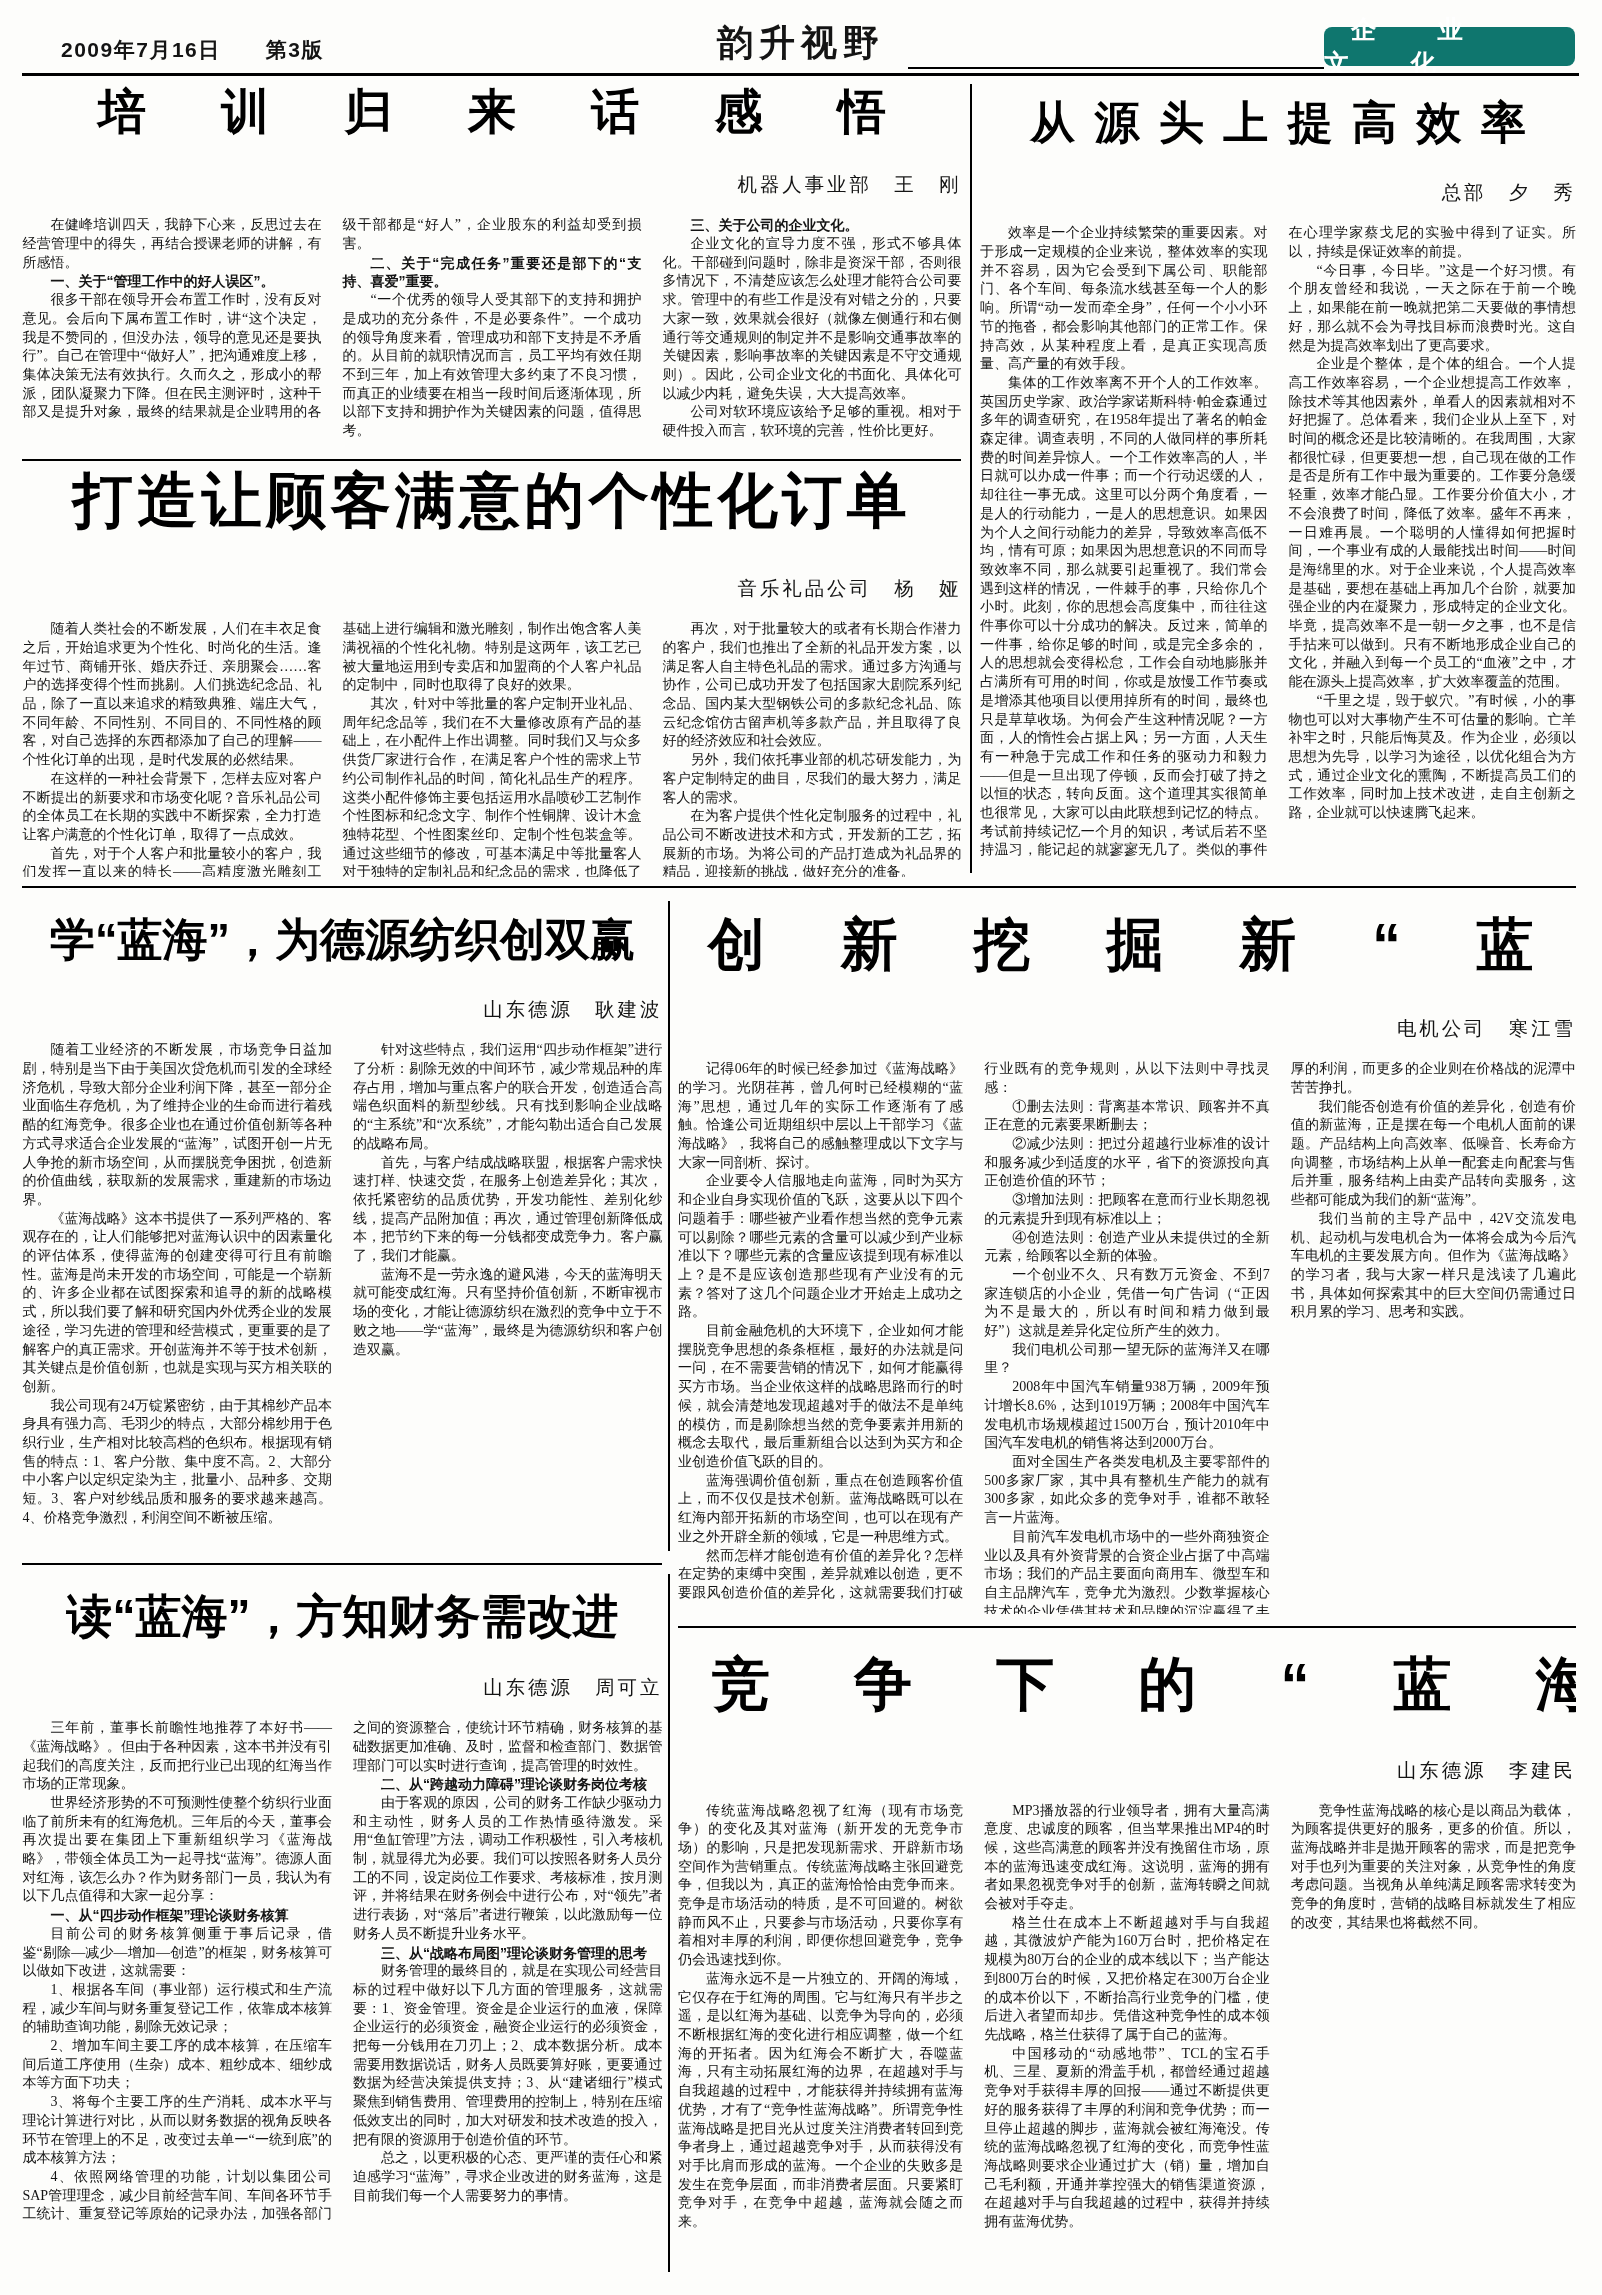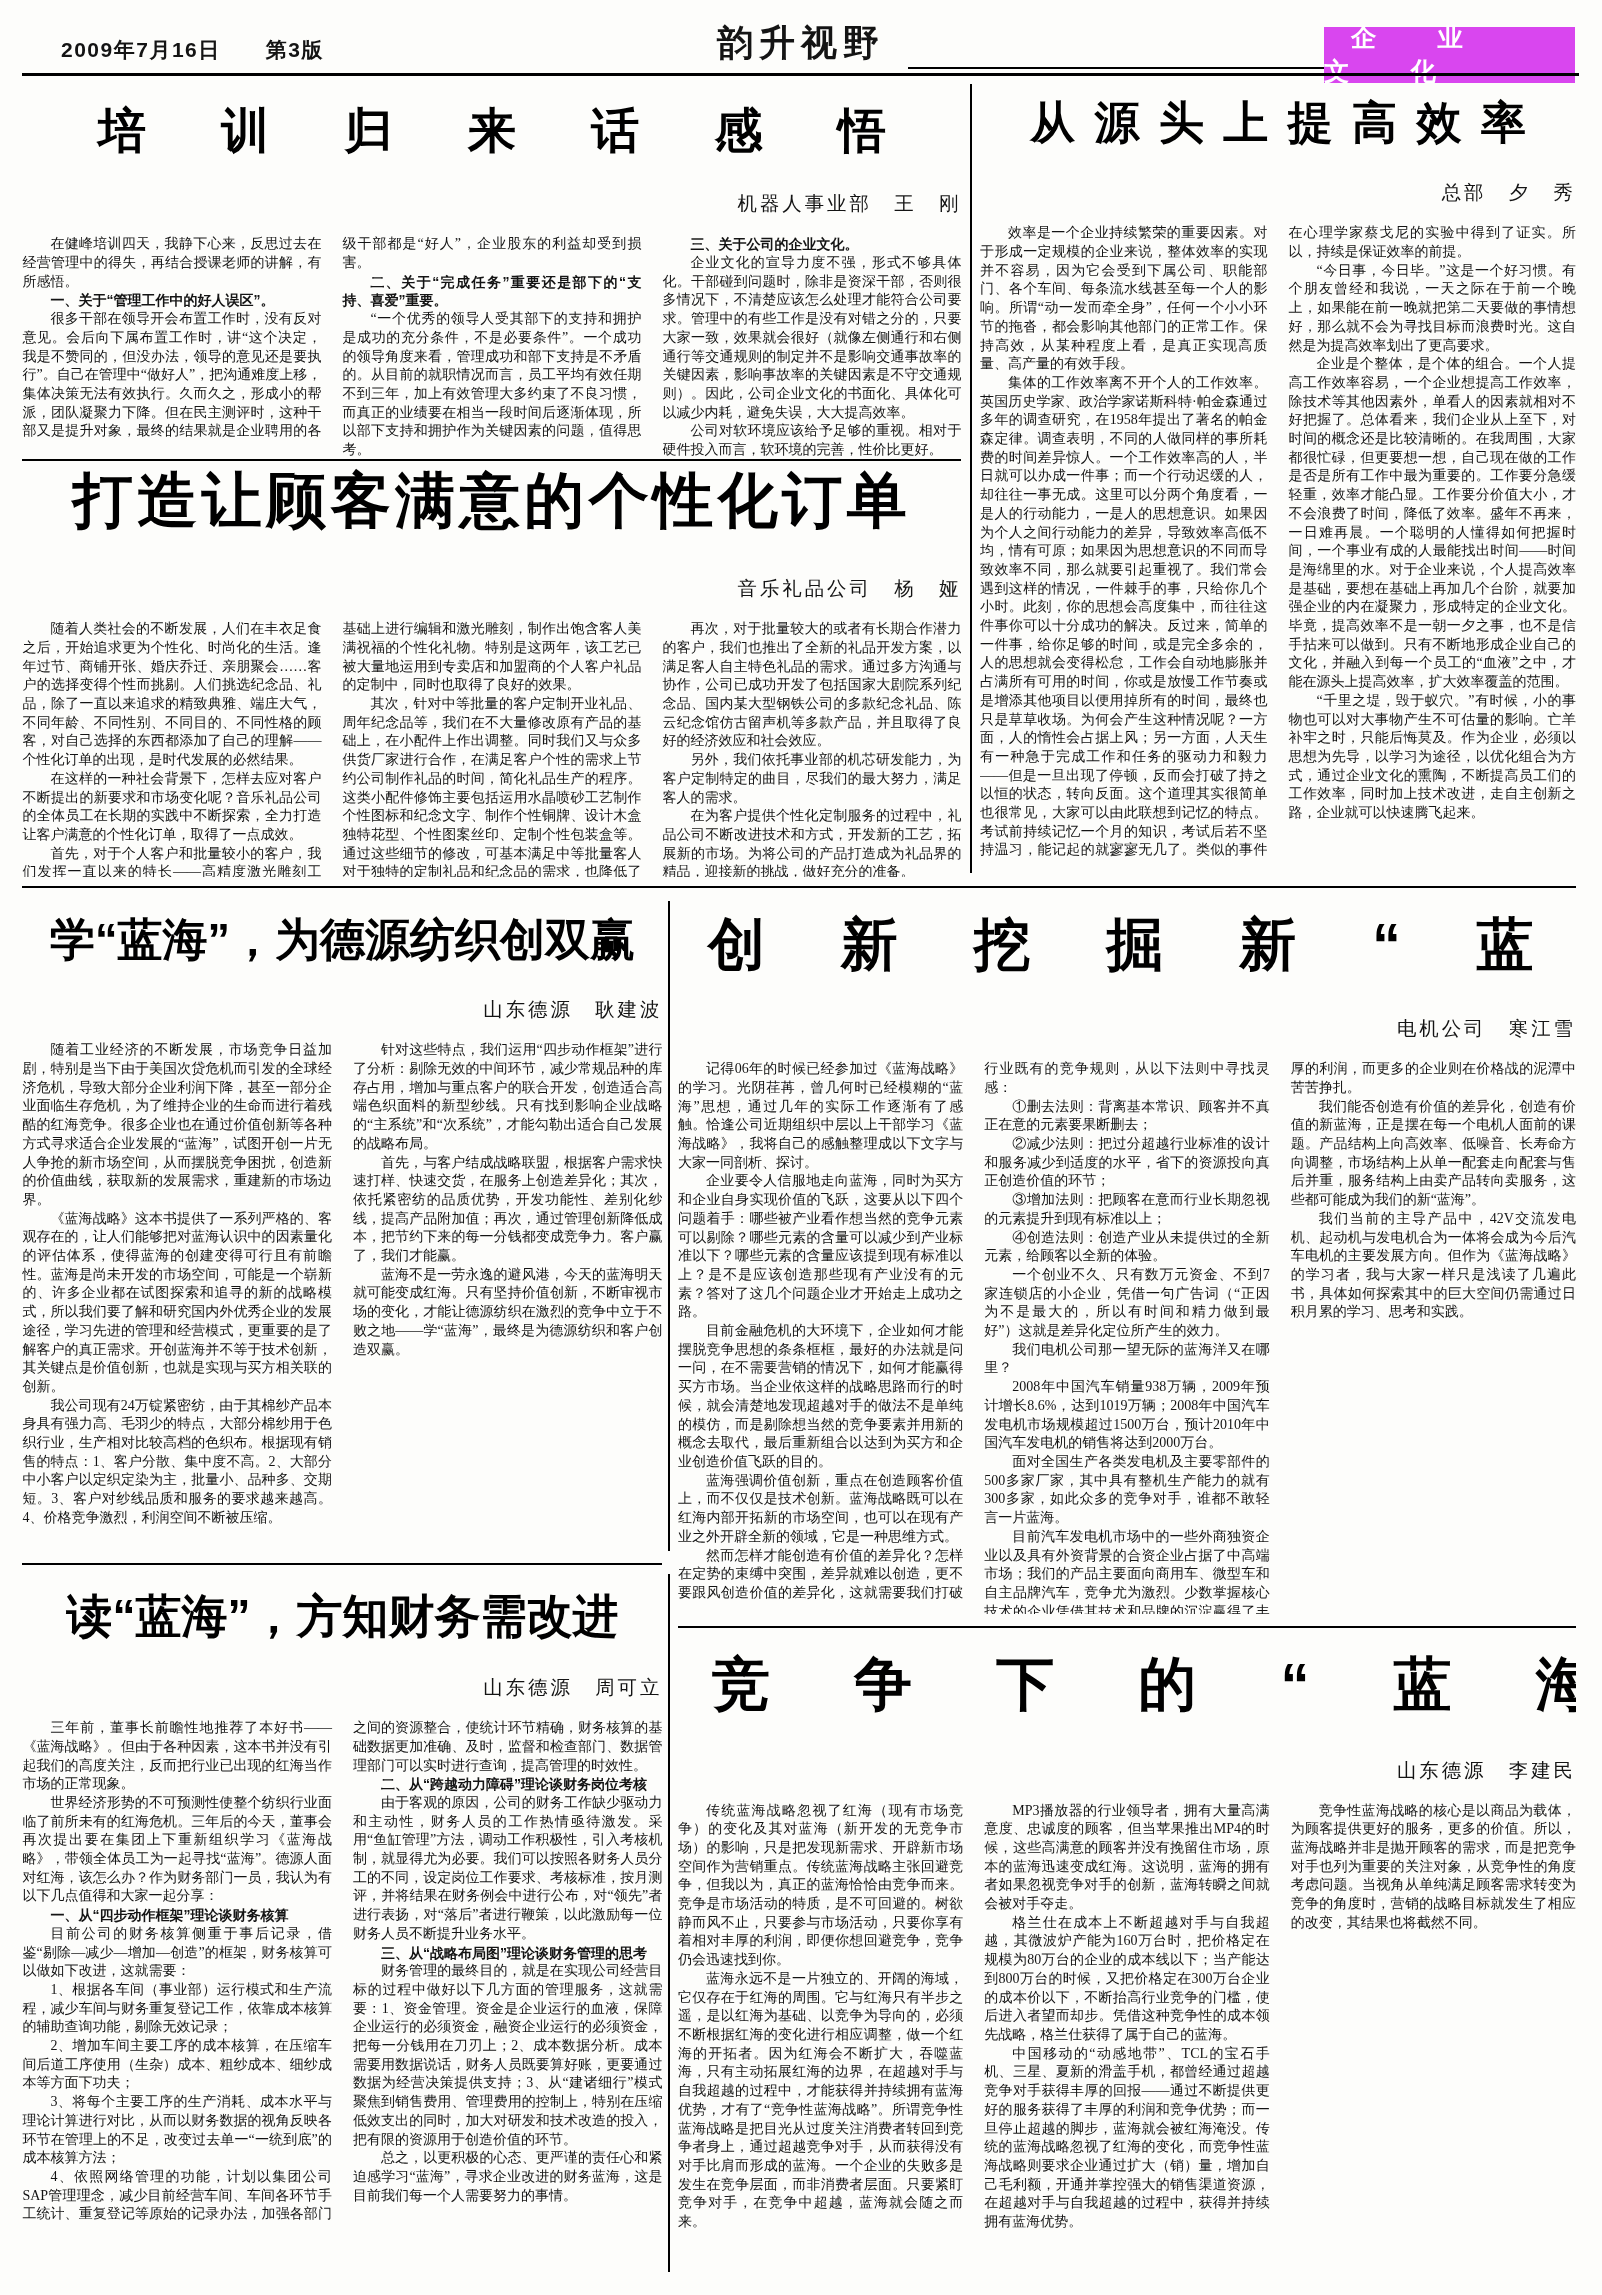--- a/index.html
+++ b/index.html
@@ -3,41 +3,41 @@
 <meta charset="utf-8">
 <style>
   html,body{margin:0;padding:0;background:#e8e8e4;}
   #page{position:relative;width:1602px;height:2295px;background:#fdfdfb;color:#141414;
         font-family:"Liberation Serif","DejaVu Serif",serif;overflow:hidden;}
   
   .hdr-date{position:absolute;left:61px;top:36px;font-size:21px;font-weight:bold;
             font-family:"Liberation Sans","DejaVu Sans",sans-serif;letter-spacing:1.5px;}
   .masthead{position:absolute;left:0;top:19.4px;width:100%;text-align:center;font-size:36px;
             font-weight:900;letter-spacing:6px;font-family:"Liberation Sans","DejaVu Sans",sans-serif;}
-  .section-box{position:absolute;left:1324px;top:27px;width:251px;height:56px;background:#d946ef;
+  .section-box{position:absolute;left:1324px;top:27px;width:251px;height:39px;background:#0f766e;
                color:#fff;display:flex;align-items:center;justify-content:center;font-size:25.4px;
                font-weight:bold;letter-spacing:27px;text-indent:27px;
-               font-family:"Liberation Sans","DejaVu Sans",sans-serif;}
+               font-family:"Liberation Sans","DejaVu Sans",sans-serif;border-radius:8px;}
   .hdr-thinline{position:absolute;left:908px;top:67px;width:416px;height:1.5px;background:#000;}
   .hdr-rule{position:absolute;left:22.4px;top:73px;width:1557px;height:3px;background:#000;}
   
   .article{position:absolute;overflow:hidden;}
   .headline{text-align:center;font-weight:bold;color:#000;white-space:nowrap;
             font-family:"Liberation Sans","DejaVu Sans",sans-serif;line-height:1.15;}
   .byline{text-align:right;font-size:19.4px;letter-spacing:3px;margin-top:7.5px;}
   .body{margin-top:18px;column-gap:21px;column-fill:auto;text-align:justify;}
   .para{margin:0;text-indent:2em;font-size:14px;line-height:18.7px;}
   .para.bold{font-weight:bold;font-family:"Liberation Sans","DejaVu Sans",sans-serif;}
   .cols2{column-count:2;}
   .cols3{column-count:3;}
   
   .vrule{position:absolute;width:1.5px;background:#000;}
   .hrule{position:absolute;height:1.5px;background:#000;}
   
-  #a1{left:22.4px;top:88px;width:939px;height:375px;}
+  #a1{left:22.4px;top:69px;width:939px;height:375px;}
   #a1 .headline{font-size:48px;letter-spacing:31px;margin-top:15px;text-indent:31px;}
   #a1 .body{height:241px;}
   #a2{left:980px;top:81px;width:596px;height:794px;}
   #a2 .headline{font-size:45px;letter-spacing:19.4px;margin-top:16.4px;text-indent:19.4px;}
   #a2 .body{height:652px;}
   #a3{left:22.4px;top:466px;width:939px;height:411px;}
   #a3 .headline{font-size:60px;letter-spacing:4.5px;margin-top:0;}
   #a3 .body{height:281px;}
   #a4{left:22.4px;top:898px;width:640px;height:656px;}
   #a4 .headline{font-size:45px;letter-spacing:0;margin-top:16.4px;}

